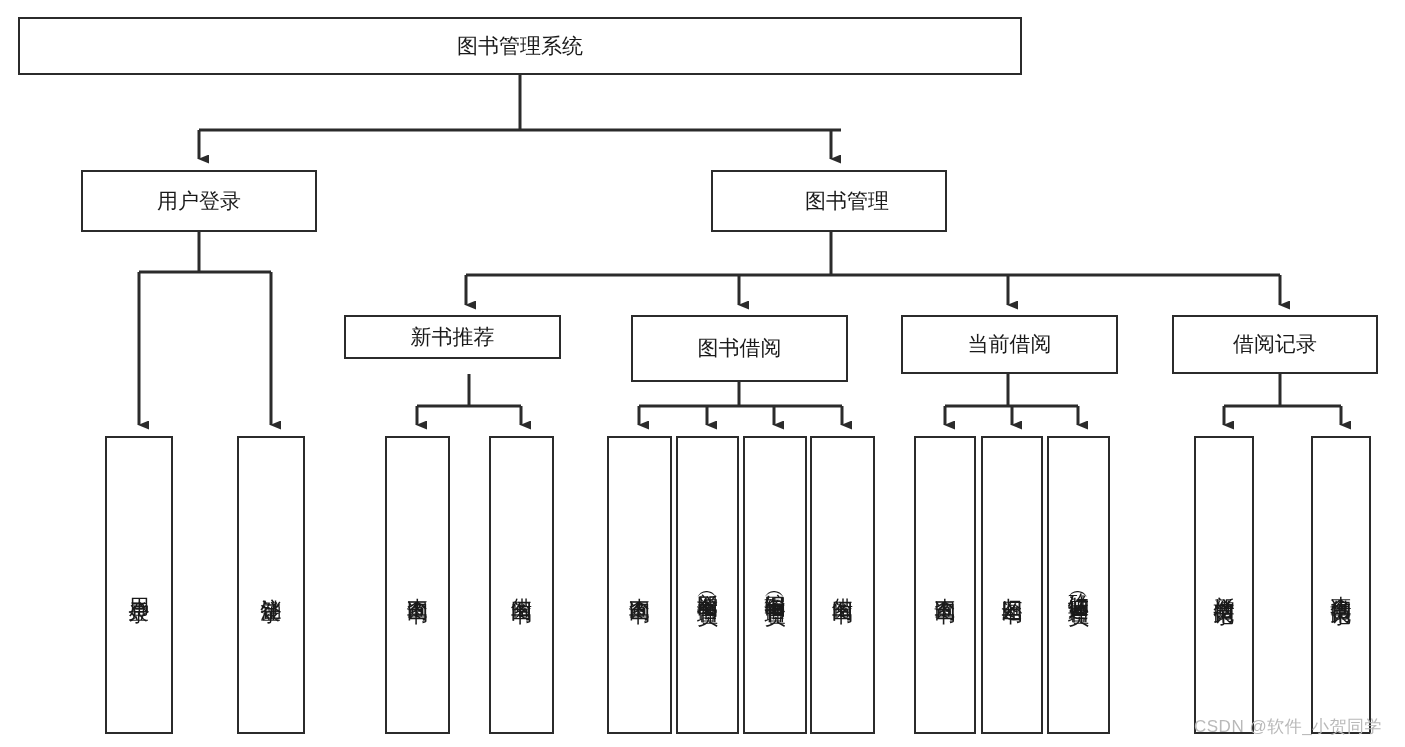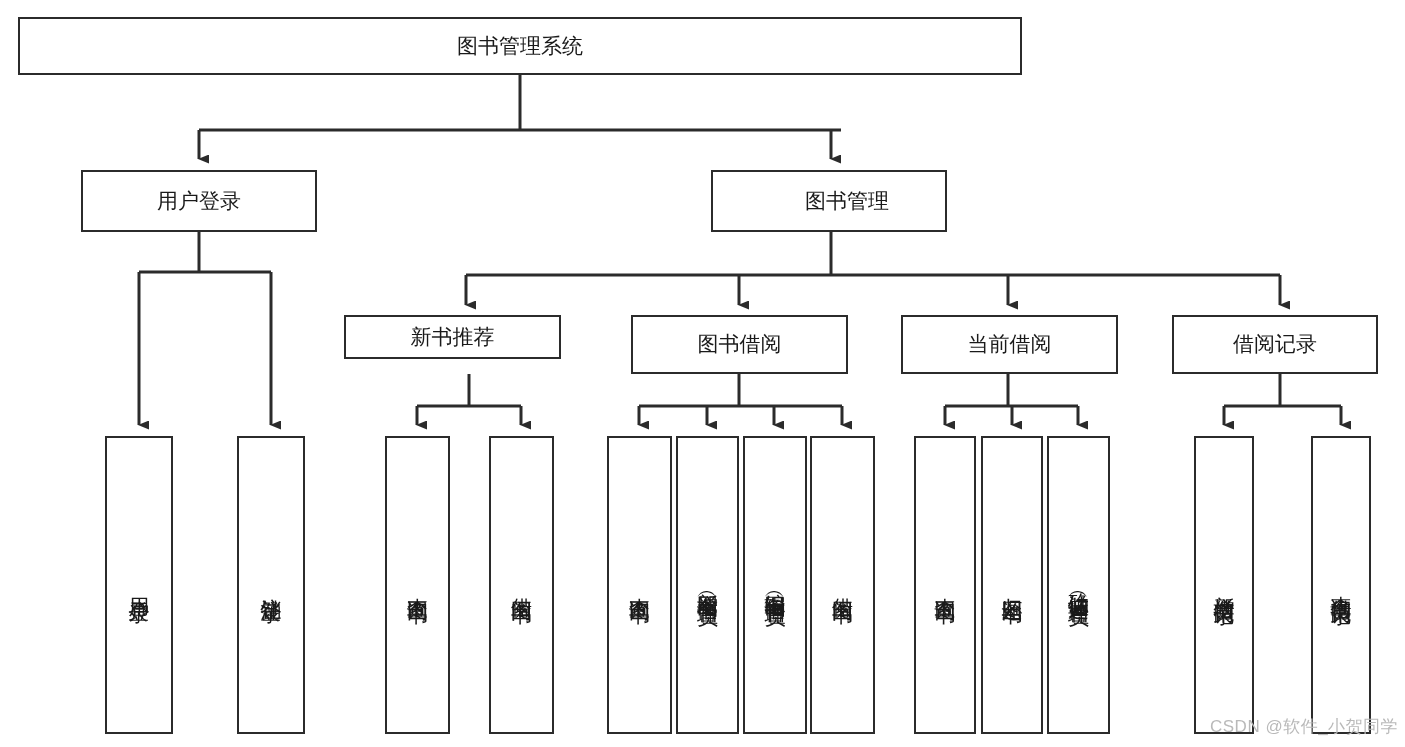--- a/index.html
+++ b/index.html
@@ -139,21 +139,21 @@
   </div>
 
   <div class="node horiz" style="left:711px; top:170px; width:236px; height:62px;padding-left:36px;">
     <span class="node-label">图书管理</span>
   </div>
 
   <div class="node horiz" style="left:344px; top:315px; width:217px; height:44px;">
     <span class="node-label">新书推荐</span>
   </div>
 
-  <div class="node horiz" style="left:631px; top:315px; width:217px; height:59px;">
+  <div class="node horiz" style="left:631px; top:315px; width:217px; height:67px;">
     <span class="node-label">图书借阅</span>
   </div>
 
   <div class="node horiz" style="left:901px; top:315px; width:217px; height:59px;">
     <span class="node-label">当前借阅</span>
   </div>
 
   <div class="node horiz" style="left:1172px; top:315px; width:206px; height:59px;">
     <span class="node-label">借阅记录</span>
   </div>
@@ -203,15 +203,15 @@
   </div>
 
   <div class="node vert" style="left:1194px; top:436px; width:60px; height:298px;">
     <span class="node-label">新增借阅记录</span>
   </div>
 
   <div class="node vert" style="left:1311px; top:436px; width:60px; height:298px;">
     <span class="node-label">查询借阅记录</span>
   </div>
 
-  <div class="watermark" style="left:1194px; top:715px;padding-left:16px;">CSDN @软件_小贺同学</div>
+  <div class="watermark" style="left:1194px; top:715px;">CSDN @软件_小贺同学</div>
 
 </div>
 
 </body></html>

